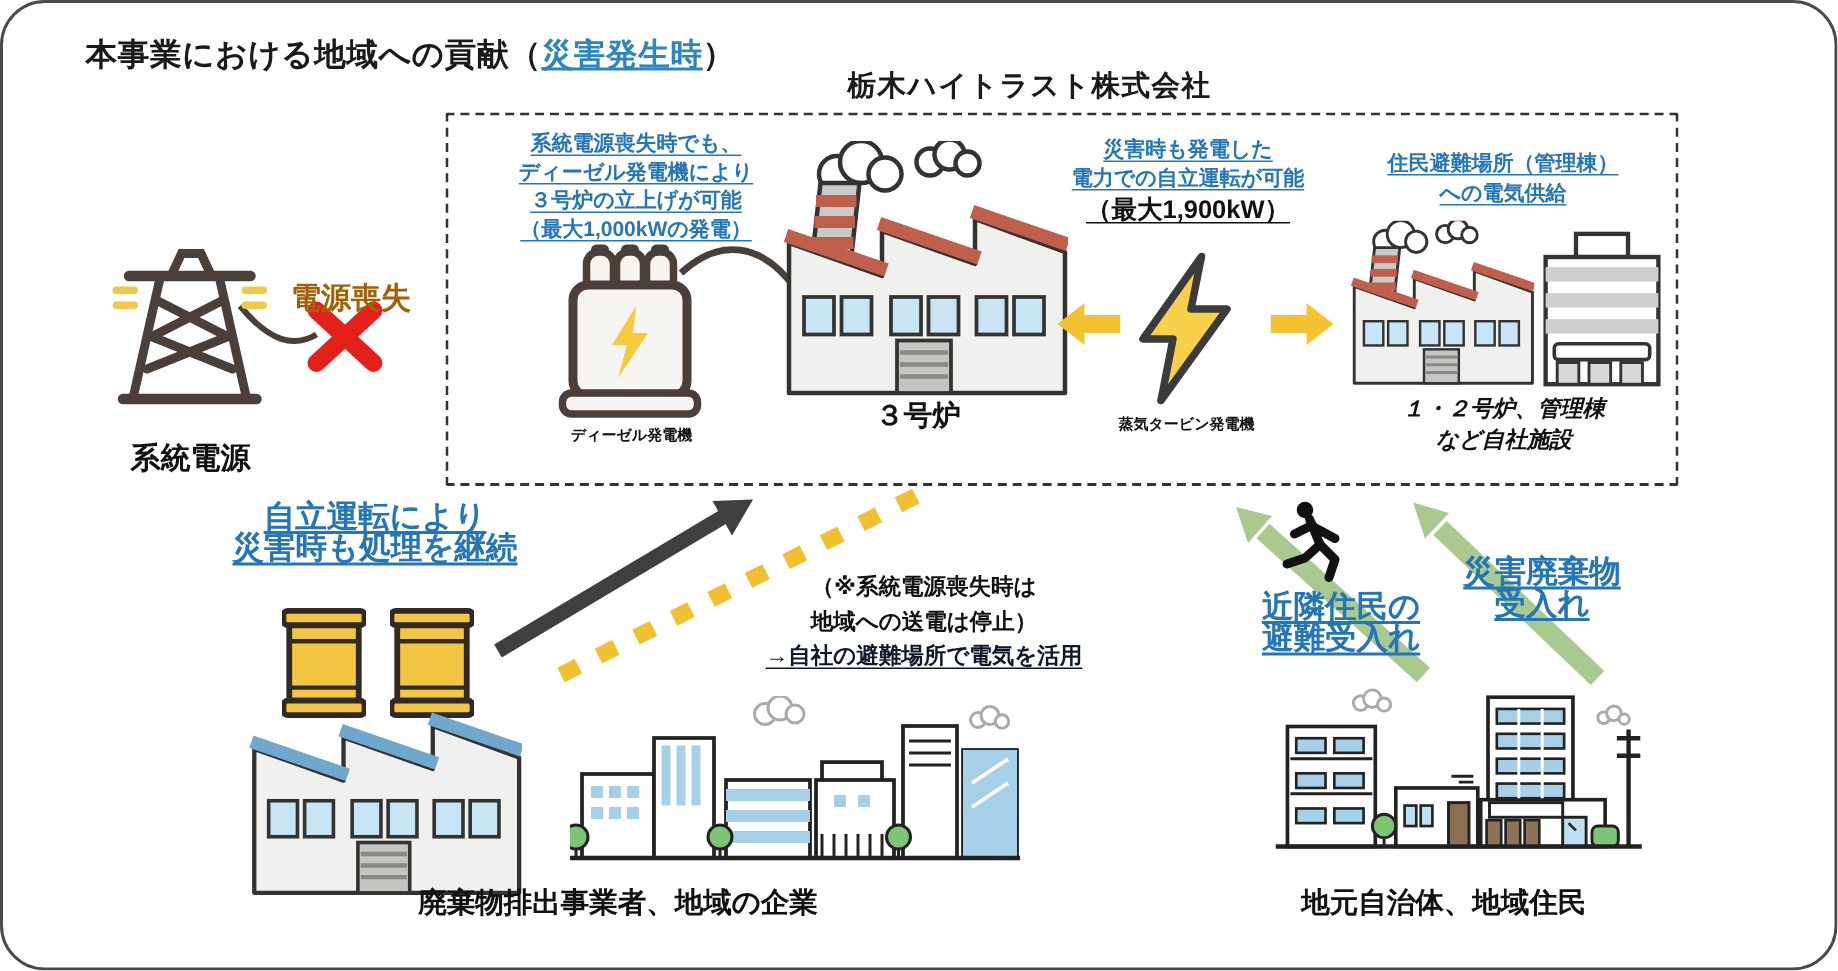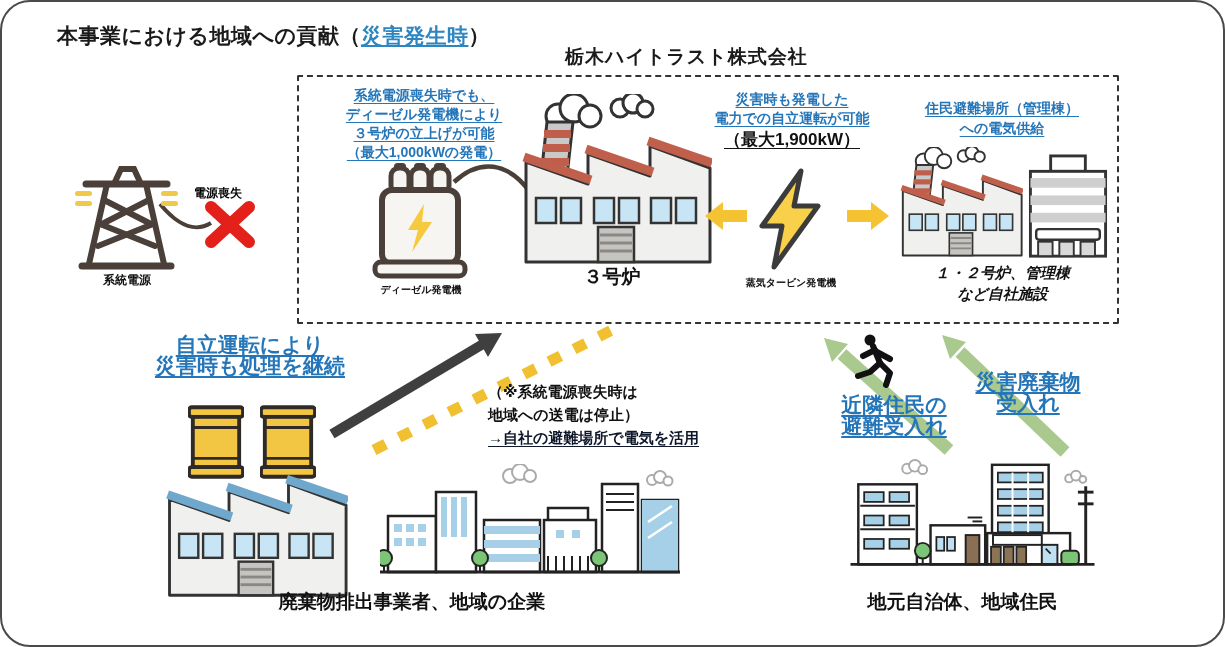--- a/index.html
+++ b/index.html
@@ -11,25 +11,25 @@
   .abs{position:absolute;}
   .ttl{font-size:21px;font-weight:bold;letter-spacing:.5px;}
   .ttl .accent{color:#2E86C1;text-decoration:underline;}
   .company{font-size:19px;font-weight:bold;letter-spacing:1px;}
   .dashed-box{border:2px dashed #333;border-radius:2px;}
   .note{color:#2576B9;font-weight:bold;text-align:center;}
   .note div{text-decoration:underline;text-underline-offset:3px;}
   .note-14{font-size:14px;line-height:19px;}
   .note-15{font-size:21px;line-height:21px;}
   .cap-line{color:#111;font-size:17px;font-weight:bold;text-decoration:underline;text-underline-offset:3px;margin-top:2px;}
-  .blk-note{color:#111;font-weight:bold;font-size:15px;line-height:23px;}
+  .blk-note{color:#111;font-weight:bold;text-align:center;font-size:15px;line-height:23px;}
   .blk-note .blue{color:#0f172a;text-decoration:underline;text-underline-offset:3px;}
   .icon-label{font-weight:bold;text-align:center;color:#111;}
-  .red-label{color:#000000;font-weight:bold;font-size:12px;}
-  .lbl-16{font-size:12px;} .lbl-13{font-size:10px;} .lbl-19{font-size:19px;font-family:Liberation Serif, serif;} .lbl-15{font-size:15px;line-height:21px;font-style:italic;}
+  .red-label{color:#a16207;font-weight:bold;font-size:20px;}
+  .lbl-16{font-size:20px;margin-top:20px;} .lbl-13{font-size:10px;} .lbl-19{font-size:19px;font-family:Liberation Serif, serif;} .lbl-15{font-size:15px;line-height:21px;font-style:italic;}
   svg{display:block;}
 </style>
 </head>
 <body>
 
 <div class="canvas">
 
   <svg width="0" height="0" style="position:absolute">
     <defs>
       <symbol id="sym-factory" viewBox="0 0 198 175">

